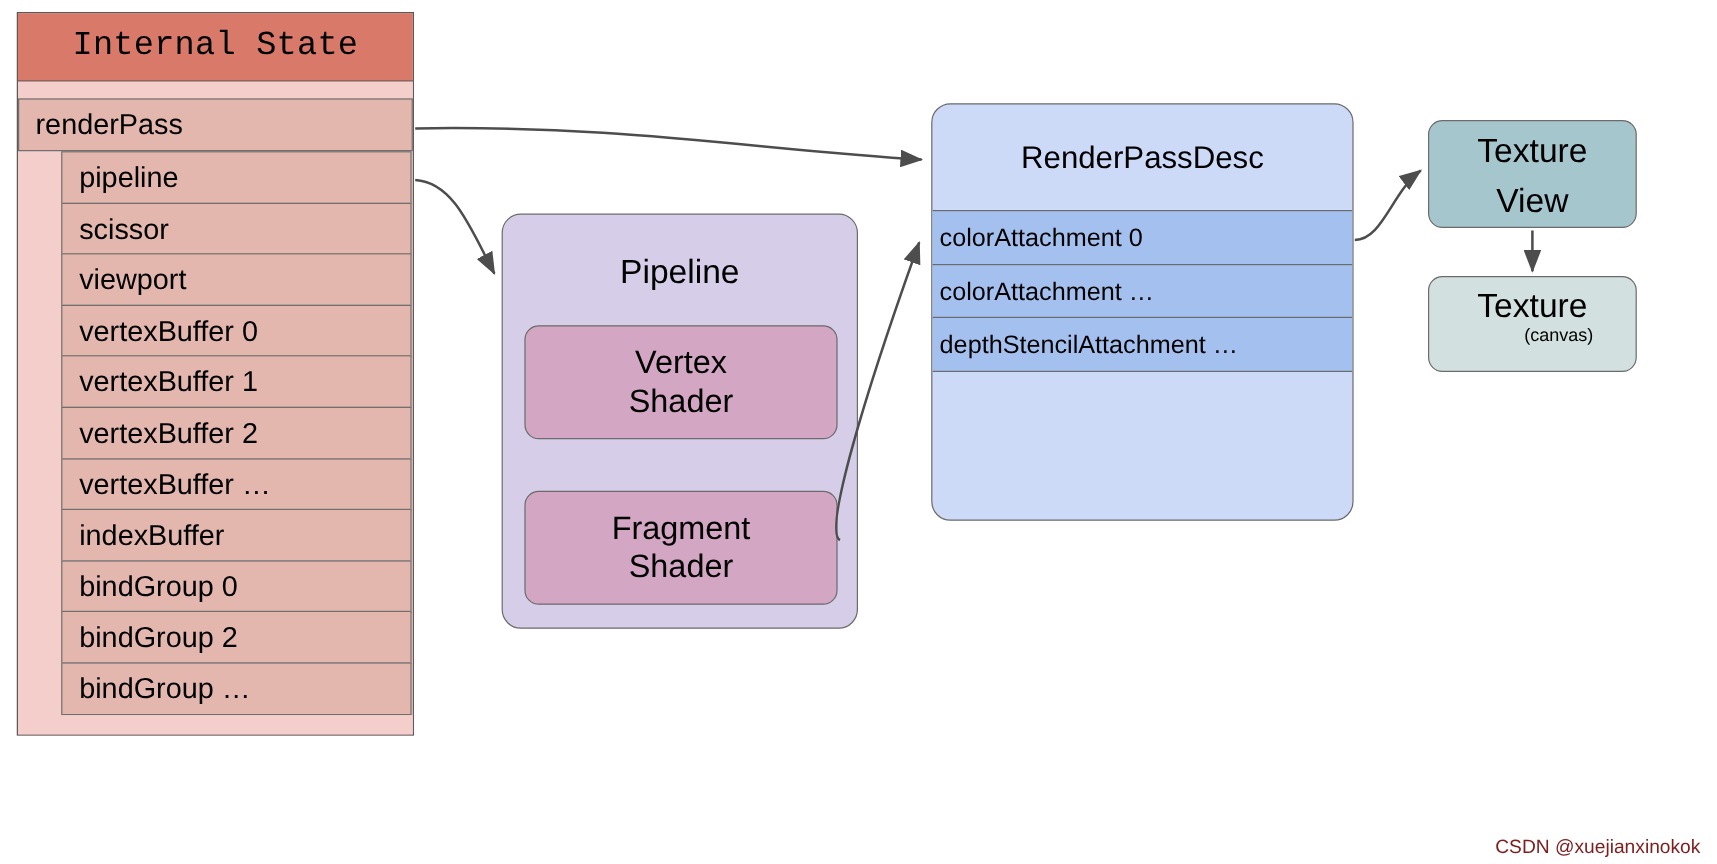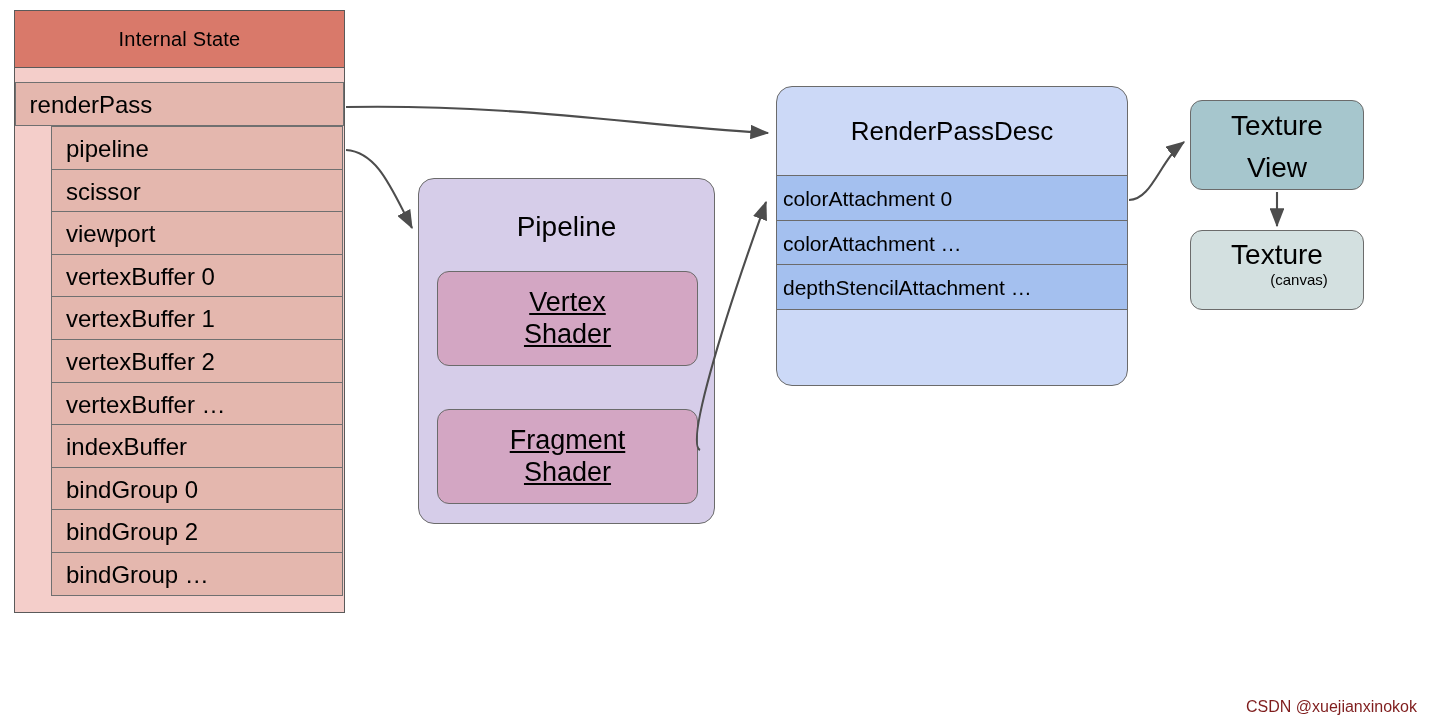--- a/index.html
+++ b/index.html
@@ -42,22 +42,23 @@
     background: #f4ceca;
     box-sizing: border-box;
     z-index: 2;
   }
   #internal-state-header {
     background: #d9796a;
     border-bottom: 1.6px solid #5a5a5a;
     height: 56px;
     line-height: 56px;
     text-align: center;
-    font-size: 20px;
+    font-size: 28px;
     letter-spacing: 0.2px;
+    font-family: Liberation Mono, monospace;
   }
   #internal-state-gap {
     height: 14px;
     background: #f4ceca;
   }
   .state-row {
     background: #e4b7ae;
     border: 1.4px solid #707070;
     height: 44px;
     line-height: 44px;
@@ -107,32 +108,31 @@
     width: 261px;
     height: 95px;
     background: #d3a6c3;
     border: 1.4px solid #6b6b6b;
     border-radius: 12px;
     box-sizing: border-box;
     text-align: center;
     font-size: 27px;
     line-height: 32px;
     padding-top: 14px;
-    text-decoration: underline;
   }
   #vertex-shader-box { top: 92px; }
   #fragment-shader-box { top: 230px; }
 
   
   #renderpassdesc-box {
     position: absolute;
     left: 776px;
     top: 86px;
     width: 352px;
-    height: 300px;
+    height: 348px;
     background: #ccd9f7;
     border: 1.6px solid #6b6b6b;
     border-radius: 16px;
     box-sizing: border-box;
     z-index: 2;
     overflow: hidden;
   }
   #renderpassdesc-title {
     text-align: center;
     font-size: 26px;

